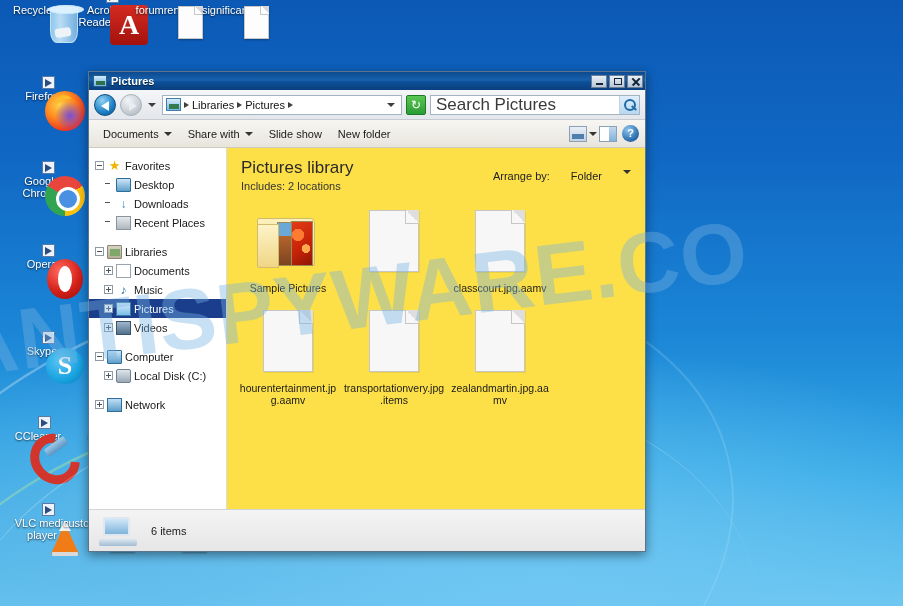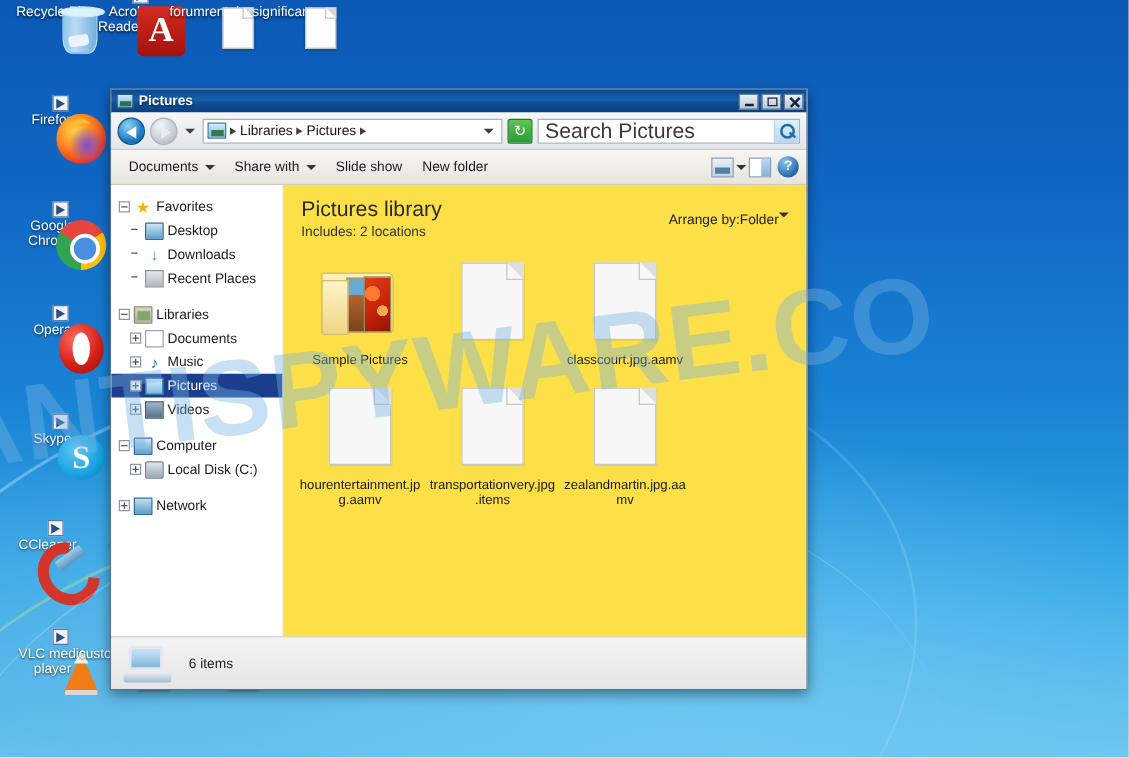--- a/index.html
+++ b/index.html
@@ -567,21 +567,21 @@
   .libhead {
     padding: 10px 14px 6px 14px;
     display: flex;
     align-items: flex-start;
   }
   .libhead .lh-left { flex: 1 1 auto; }
   .lib-title { font-size: 17px; color: #2a2a2a; font-weight: 400; }
   .lib-sub { font-size: 11px; color: #333; margin-top: 2px; }
   .lib-sub .loc { cursor: pointer; }
   .arrange {
-    display: flex; gap: 0;
+    display: flex; gap: 21px;
     font-size: 11px; color: #222; margin-top: 12px;
   }
   .arrange .val { cursor: pointer; }
   .arr-caret {
     width: 0; height: 0;
     border-left: 4px solid transparent;
     border-right: 4px solid transparent;
     border-top: 4px solid #333;
     cursor: pointer;
   }

